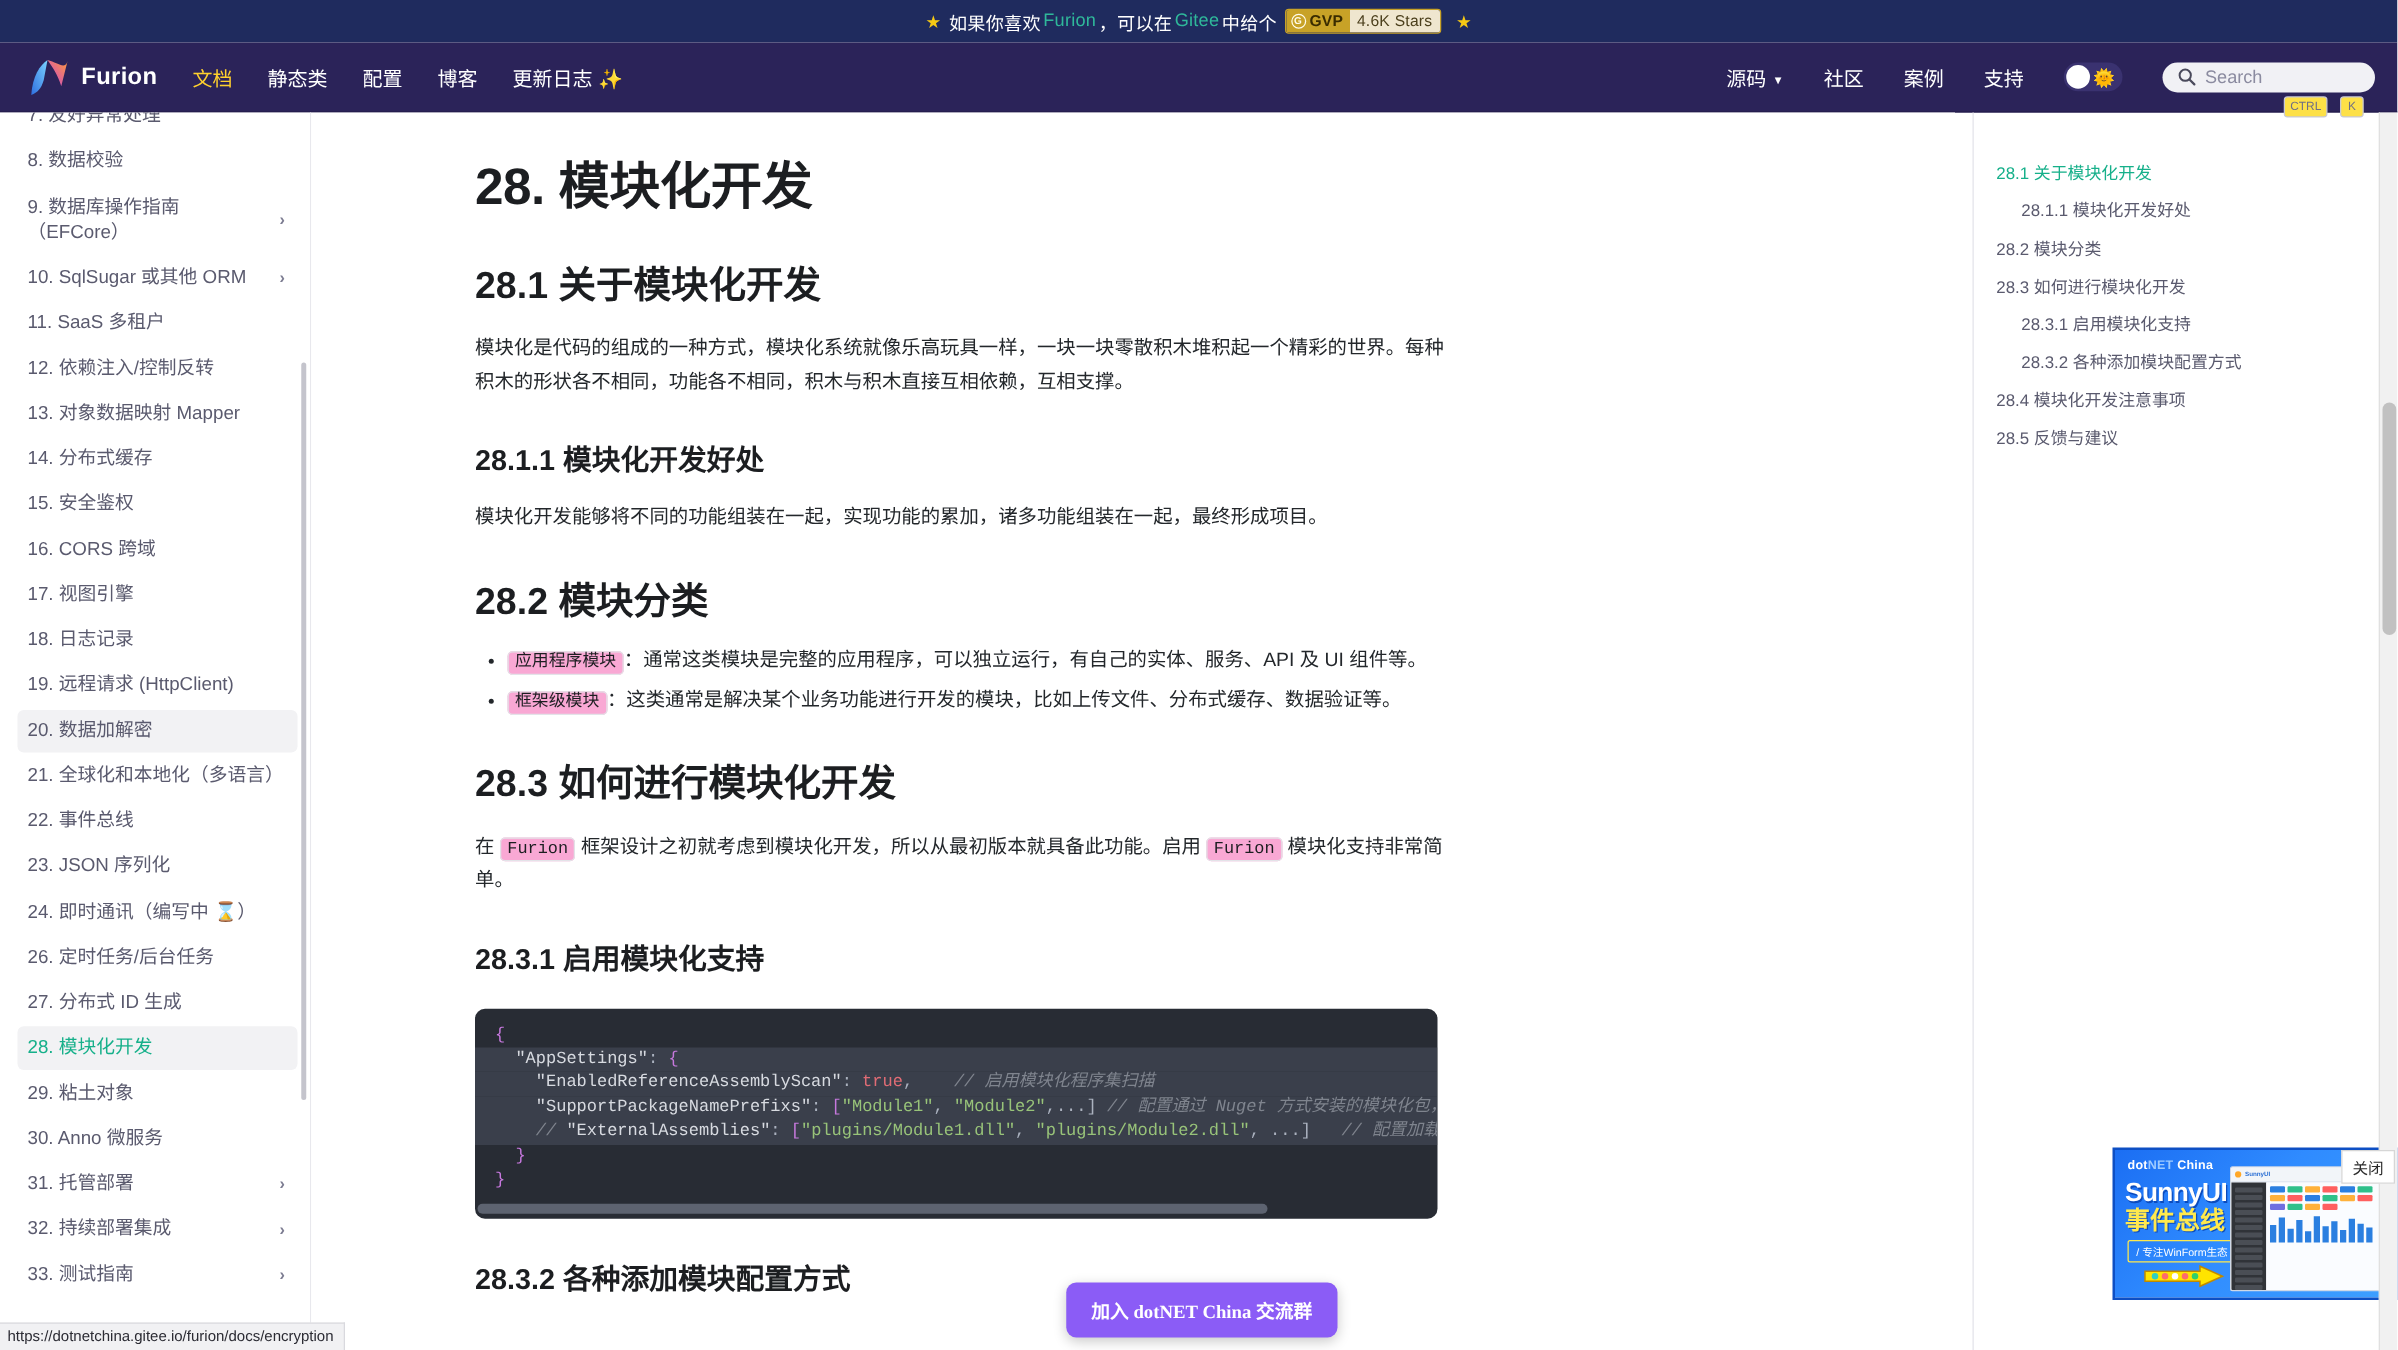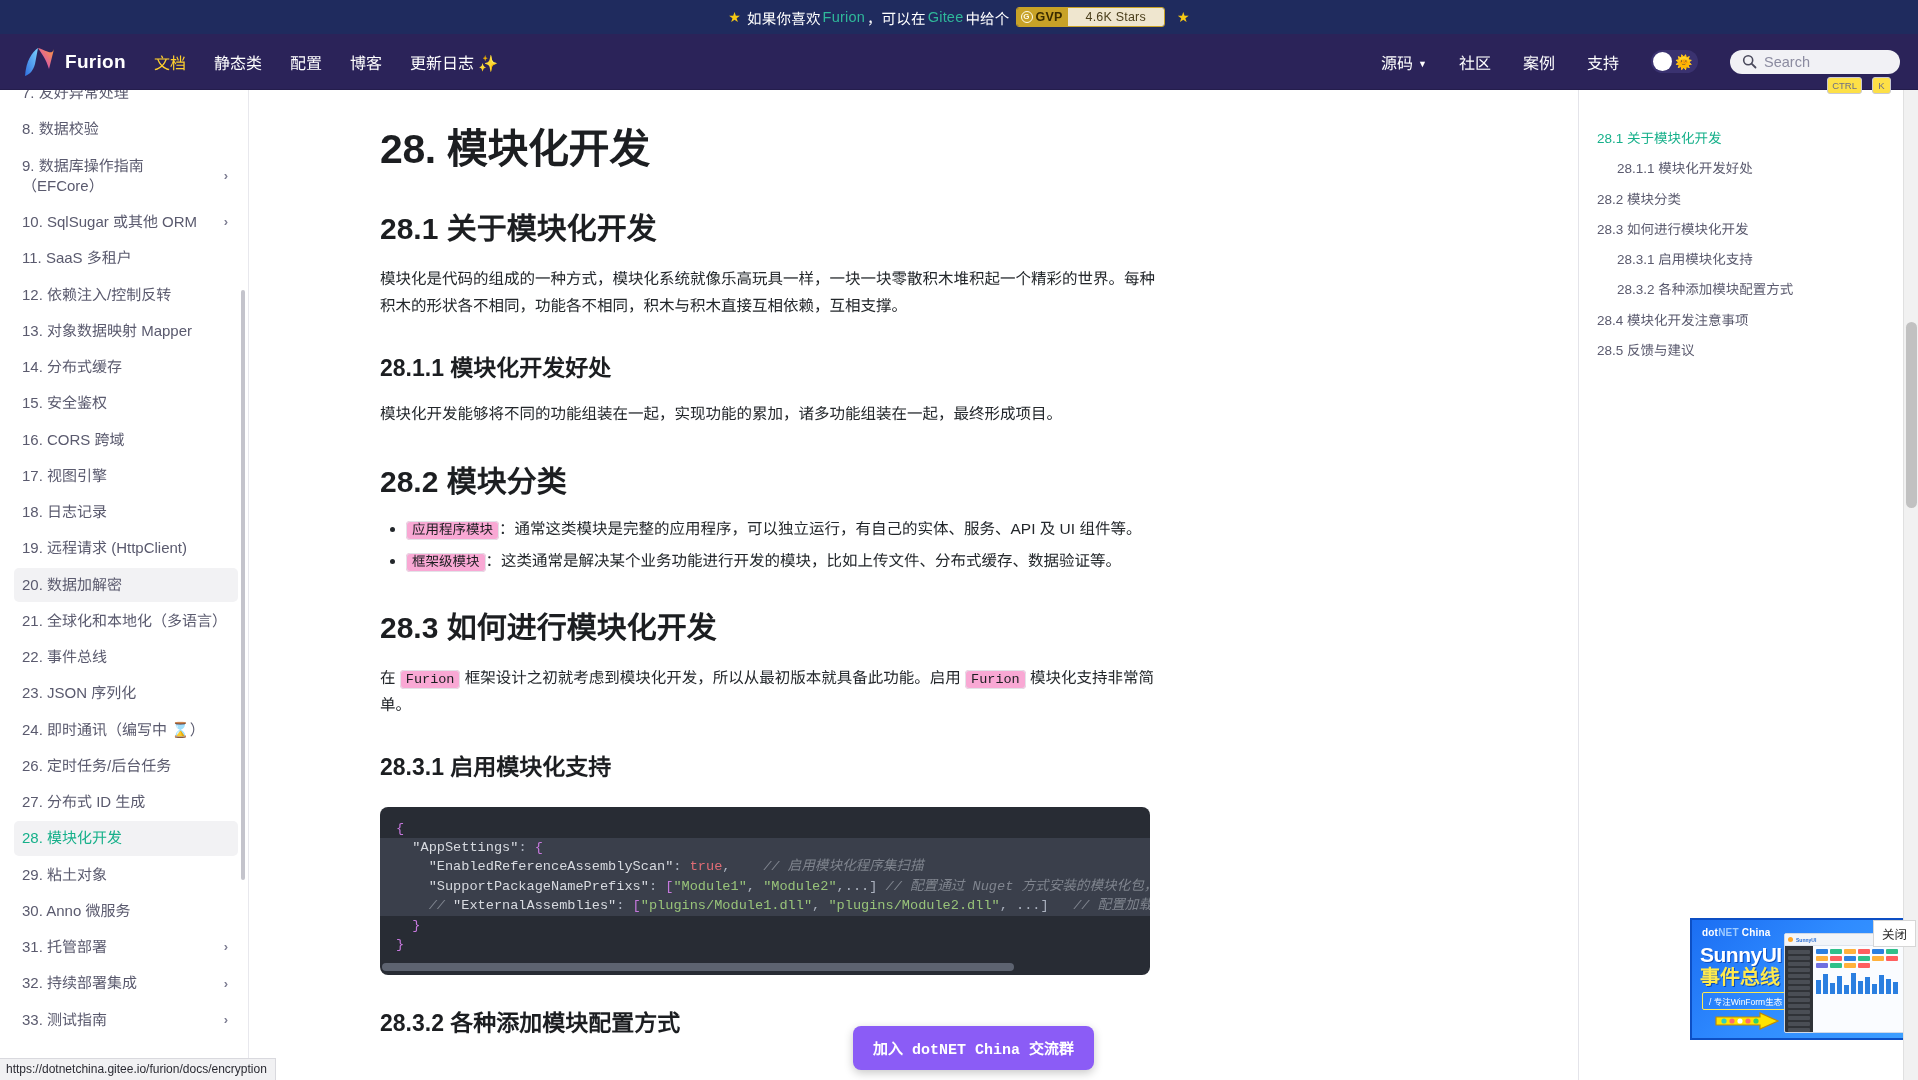--- a/index.html
+++ b/index.html
@@ -32,21 +32,21 @@
     background: #c8a227; color: #3a2c00; font-weight: bold;
     padding: 3px 5px 3px 4px; display: flex; align-items: center; gap: 3px;
   }
   .gvp-badge .gcircle {
     width: 12px; height: 12px; border-radius: 50%;
     border: 1.6px solid #fffbe8; color: #fffbe8;
     font-size: 8px; display: flex; align-items: center; justify-content: center;
     font-weight: bold;
   }
   .gvp-badge .right {
-    background: #efe6cf; color: #4b3f1c; padding: 3px 18px;
+    background: #efe6cf; color: #4b3f1c; padding: 3px 6px;
     display: flex; align-items: center;
   }
 
   
   .navbar {
     height: 56px; width: 100%;
     background: #2b2359;
     display: flex; align-items: center;
     padding: 0 18px 0 22px;
     position: relative;
@@ -168,21 +168,21 @@
   }
   .toc-item.lvl3 { padding-left: 20px; }
   .toc-item.active { color: #16b08a; }
 
   
   .cta {
     position: absolute; left: 853px; top: 1026px;
     background: #8b5cf6; color: #ffffff; border: none;
     border-radius: 8px; padding: 11px 20px; font-size: 15px; font-weight: bold;
     cursor: pointer; box-shadow: 0 3px 10px rgba(0,0,0,.22);
-    font-family: Liberation Mono, monospace; white-space: nowrap;
+    font-family: Liberation Serif, serif; white-space: nowrap;
   }
 
   
   .ad {
     position: absolute; right: 0px; top: 918px;
     width: 228px; height: 122px; overflow: hidden;
     background: linear-gradient(135deg, #1b6ef3 0%, #2f8bff 45%, #3ea0ff 100%);
     border: 2px solid #0d4fc4;
   }
   .ad-close {

